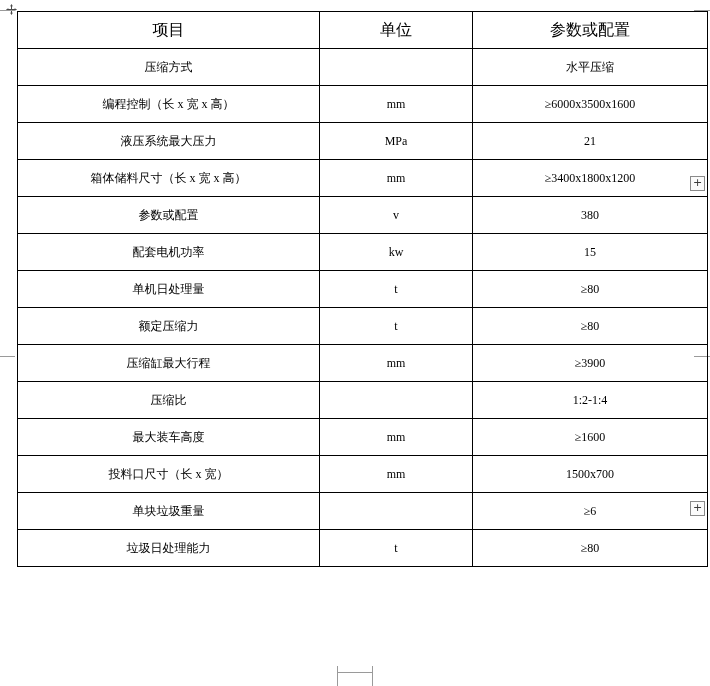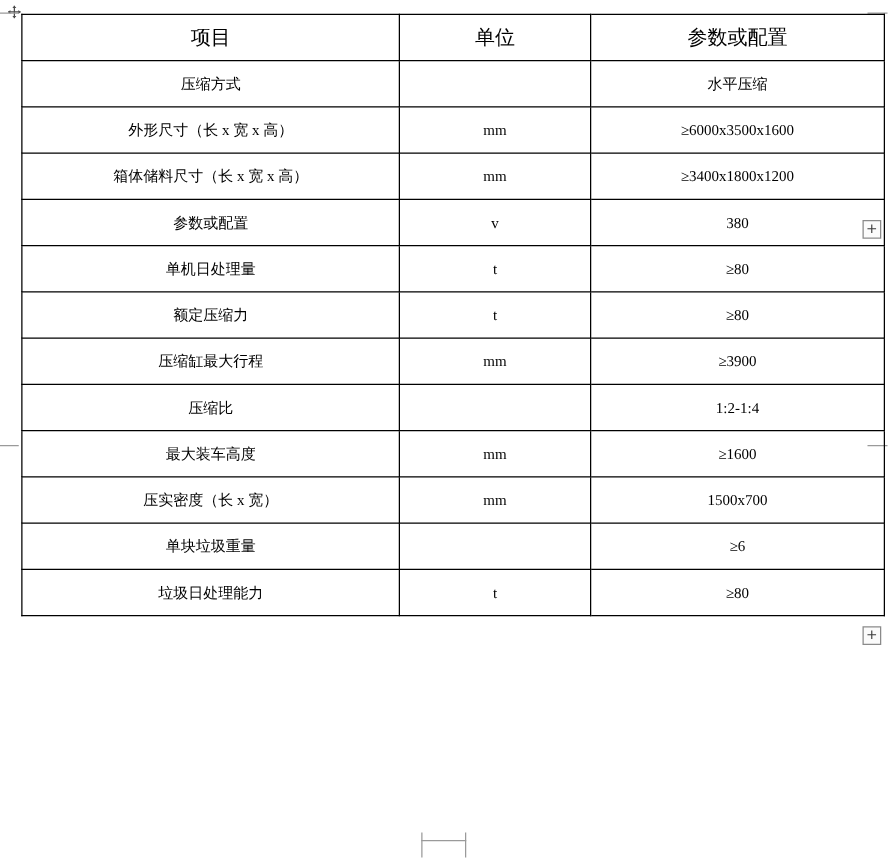--- a/index.html
+++ b/index.html
@@ -129,35 +129,45 @@
         <td class="c2">单位</td>
         <td class="c3">参数或配置</td>
       </tr>
 
       <tr>
         <td class="c1">压缩方式</td>
         <td class="c2 unit"></td>
         <td class="c3">水平压缩</td>
       </tr>
       <tr>
-        <td class="c1">外形尺寸（长 x 宽 x 高）</td>
+        <td class="c1">编程控制（长 x 宽 x 高）</td>
         <td class="c2 unit">mm</td>
         <td class="c3">≥6000x3500x1600</td>
+      </tr>
+      <tr>
+        <td class="c1">液压系统最大压力</td>
+        <td class="c2 unit">MPa</td>
+        <td class="c3">21</td>
       </tr>
       <tr>
         <td class="c1">箱体储料尺寸（长 x 宽 x 高）</td>
         <td class="c2 unit">mm</td>
         <td class="c3">≥3400x1800x1200</td>
       </tr>
       <tr>
         <td class="c1">参数或配置</td>
         <td class="c2 unit">v</td>
         <td class="c3">380</td>
       </tr>
       <tr>
+        <td class="c1">配套电机功率</td>
+        <td class="c2 unit">kw</td>
+        <td class="c3">15</td>
+      </tr>
+      <tr>
         <td class="c1">单机日处理量</td>
         <td class="c2 unit">t</td>
         <td class="c3">≥80</td>
       </tr>
       <tr>
         <td class="c1">额定压缩力</td>
         <td class="c2 unit">t</td>
         <td class="c3">≥80</td>
       </tr>
       <tr>
@@ -169,21 +179,21 @@
         <td class="c1">压缩比</td>
         <td class="c2 unit"></td>
         <td class="c3">1:2-1:4</td>
       </tr>
       <tr>
         <td class="c1">最大装车高度</td>
         <td class="c2 unit">mm</td>
         <td class="c3">≥1600</td>
       </tr>
       <tr>
-        <td class="c1">压实密度（长 x 宽）</td>
+        <td class="c1">投料口尺寸（长 x 宽）</td>
         <td class="c2 unit">mm</td>
         <td class="c3">1500x700</td>
       </tr>
       <tr>
         <td class="c1">单块垃圾重量</td>
         <td class="c2 unit"></td>
         <td class="c3">≥6</td>
       </tr>
       <tr>
         <td class="c1">垃圾日处理能力</td>

